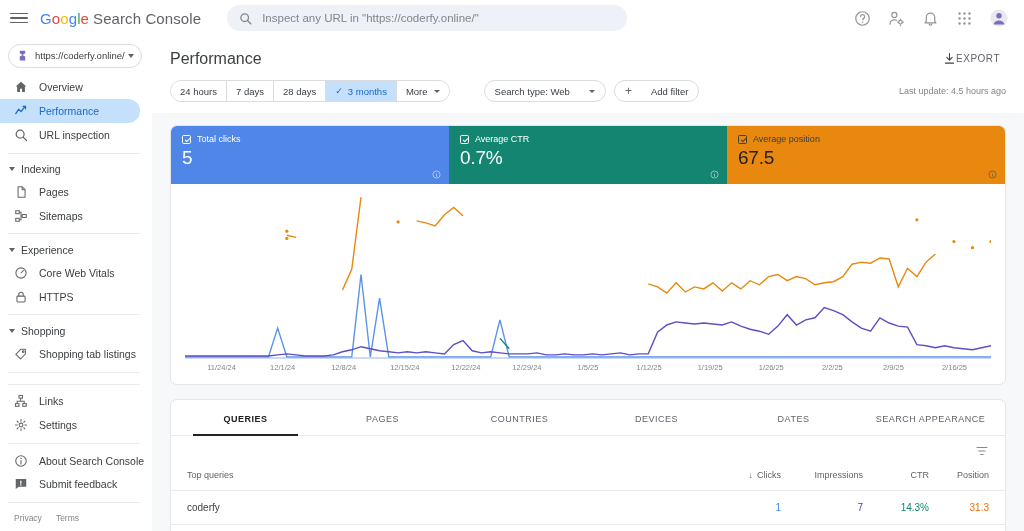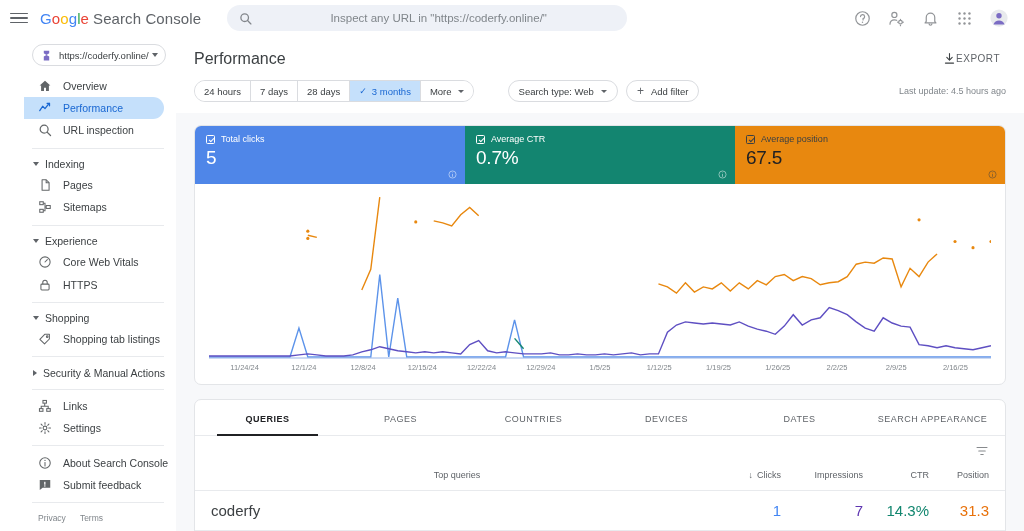--- a/index.html
+++ b/index.html
@@ -25,30 +25,30 @@
   .brand .g4{color:#4285F4}.brand .g5{color:#34A853}.brand .g6{color:#EA4335}
   .brand .sc { color: #5f6368; margin-left: 4px; }
 
   .searchbox {
     margin-left: 26px; width: 400px; height: 26px; background: #eef1f7;
     border-radius: 14px; display: flex; align-items: center; padding: 0 12px; cursor: text;
   }
   .searchbox .sicon { width: 13px; height: 13px; flex: 0 0 13px; opacity:.75; }
   .searchbox input {
     border: 0; background: transparent; outline: none; margin-left: 10px;
-    font-size: 11.5px; color: #5f6368; font-family: inherit; width: 100%; text-align: center;
+    font-size: 11.5px; color: #5f6368; font-family: inherit; width: 100%;
   }
   .searchbox input::placeholder { color: #80868b; }
 
   .topicons { margin-left: auto; display: flex; align-items: center; gap: 17px; padding-right: 6px; }
   .ticon { width: 17px; height: 17px; opacity: .68; cursor: pointer; display:block; }
   .avatar-ic { width: 18px; height: 18px; cursor: pointer; }
 
   
-  .body { flex: 1; display: flex; min-height: 0; background: #fff; margin-left: 24px; }
+  .body { flex: 1; display: flex; min-height: 0; background: #fff; }
 
   
   .sidebar {
     width: 152px; flex: 0 0 152px; background: #fff; padding-top: 6px;
     display: flex; flex-direction: column; overflow: hidden; position: relative;
   }
   .prop-select {
     margin: 2px 10px 8px 8px; height: 24px; border: 1px solid #dadce0; border-radius: 13px;
     display: flex; align-items: center; padding: 0 7px; cursor: pointer; background:#fff;
   }
@@ -100,21 +100,21 @@
     border-right: 1px solid #dadce0; cursor: pointer; background: #fff; white-space: nowrap; }
   .seg-item:last-child { border-right: 0; }
   .seg-item.sel { background: #c5e0fb; color: #1967d2; font-weight: 500; gap: 5px; }
   .seg-item.sel .chk { font-size: 9px; }
   .seg-item.more { gap: 6px; }
   .seg-item.more .mcaret { width:0;height:0;border-left:3px solid transparent;
     border-right:3px solid transparent;border-top:3.5px solid #5f6368; }
 
   .pill { height: 22px; border: 1px solid #dadce0; border-radius: 13px; display: flex;
     align-items: center; padding: 0 10px; font-size: 9.5px; color: #3c4043; cursor: pointer;
-    background: #fff; gap: 7px; white-space: nowrap; }
+    background: #fff; gap: 19px; white-space: nowrap; }
   .pill .pcaret { width:0;height:0;border-left:3px solid transparent;
     border-right:3px solid transparent;border-top:3.5px solid #5f6368; }
   .pill .plus { font-size: 12px; color: #5f6368; line-height: 1; }
   .fb-gap { width: 34px; }
   .fb-gap2 { width: 8px; }
   .last-update { margin-left: auto; font-size: 9px; color: #80868b; white-space: nowrap; }
 
   .main-scroll { flex: 1; overflow: hidden; padding: 12px 18px 0 18px; }
 
   
@@ -146,24 +146,24 @@
   .tab { flex: 1; text-align: center; padding: 14px 0 11px 0; font-size: 9px; color: #5f6368;
     letter-spacing: .5px; cursor: pointer; position: relative; }
   .tab.active { color: #202124; font-weight: 700; }
   .tab.active::after { content:""; position:absolute; left: 12%; right: 12%; bottom:-1px;
     height: 2px; background: #202124; }
   .tbl-tools { display: flex; justify-content: flex-end; padding: 8px 16px 4px 16px; }
   .filter-ic { width: 14px; height: 14px; cursor: pointer; opacity: .75; }
   table { width: 100%; border-collapse: collapse; }
   thead th { font-size: 9px; color: #5f6368; font-weight: 400; padding: 8px 0 10px 0;
     text-align: right; }
-  thead th.qcol { text-align: center; padding-left: 16px; }
+  thead th.qcol { text-align: left; padding-left: 16px; }
   thead th .sortwrap { display: inline-flex; align-items: center; gap: 4px; }
   thead th .sortarrow { font-size: 9px; color: #5f6368; }
-  tbody td { font-size: 15px; padding: 11px 0; text-align: right; border-top: 1px solid #e8eaed;
+  tbody td { font-size: 10px; padding: 11px 0; text-align: right; border-top: 1px solid #e8eaed;
     color: #3c4043; }
   tbody td.qcol { text-align: left; padding-left: 16px; color: #3c4043; }
   tbody tr:first-child td { border-top: 1px solid #e8eaed; }
   .c-clicks { color: #4285F4; } .c-impr { color: #5e35b1; }
   .c-ctr { color: #12866f; } .c-pos { color: #e8710a; }
   th.w-clicks, td.w-clicks { width: 88px; padding-right: 10px; }
   th.w-impr, td.w-impr { width: 82px; padding-right: 10px; }
   th.w-ctr, td.w-ctr { width: 66px; padding-right: 10px; }
   th.w-pos, td.w-pos { width: 66px; padding-right: 16px; }
 </style>
@@ -319,24 +319,20 @@
       <div class="nav-item">
         <svg class="nic" viewBox="0 0 24 24" fill="none" stroke="#3c4043" stroke-width="1.8">
           <path d="M3.2 12.5 11.5 4h8v8l-8.3 8.5z" stroke-linejoin="round"></path>
             <circle cx="15.8" cy="8" r="1.4"></circle>
         </svg>
         <span class="ntxt">Shopping tab listings</span>
       </div>
 
       <div class="nav-div"></div>
 
-      <div class="nav-group">
-        <span class="gcaret closed"></span>
-        <span class="gtxt">Security &amp; Manual Actions</span>
-      </div>
 
       <div class="nav-div"></div>
 
       <div class="nav-item">
         <svg class="nic" viewBox="0 0 24 24" fill="none" stroke="#3c4043" stroke-width="1.8">
           <rect x="8.5" y="2.5" width="6" height="4.6"></rect>
             <rect x="2.5" y="16.5" width="6" height="4.6"></rect>
           <rect x="15" y="16.5" width="6" height="4.6"></rect>
             <path d="M11.5 7.1v5.2M5.5 16.5v-4.2h12v4.2"></path>
         </svg>

